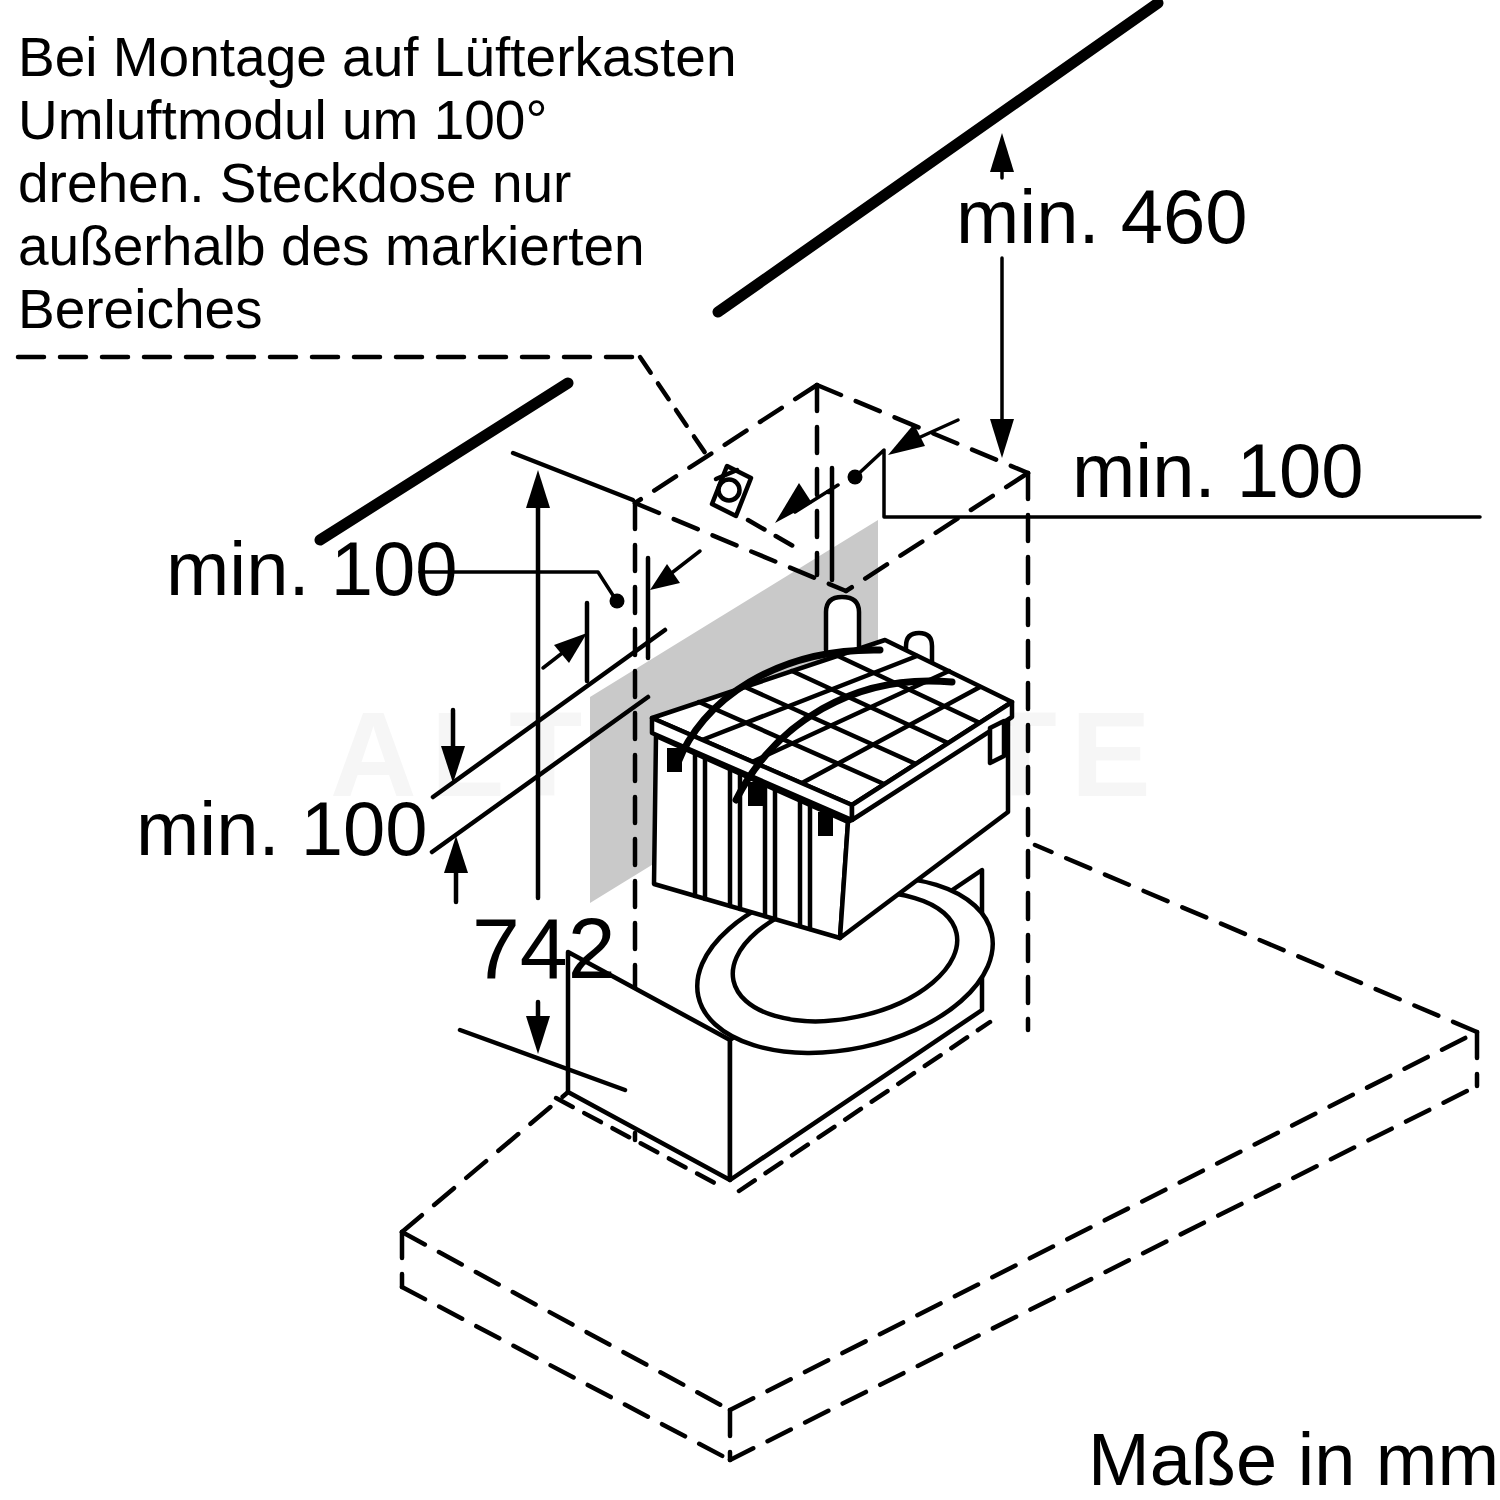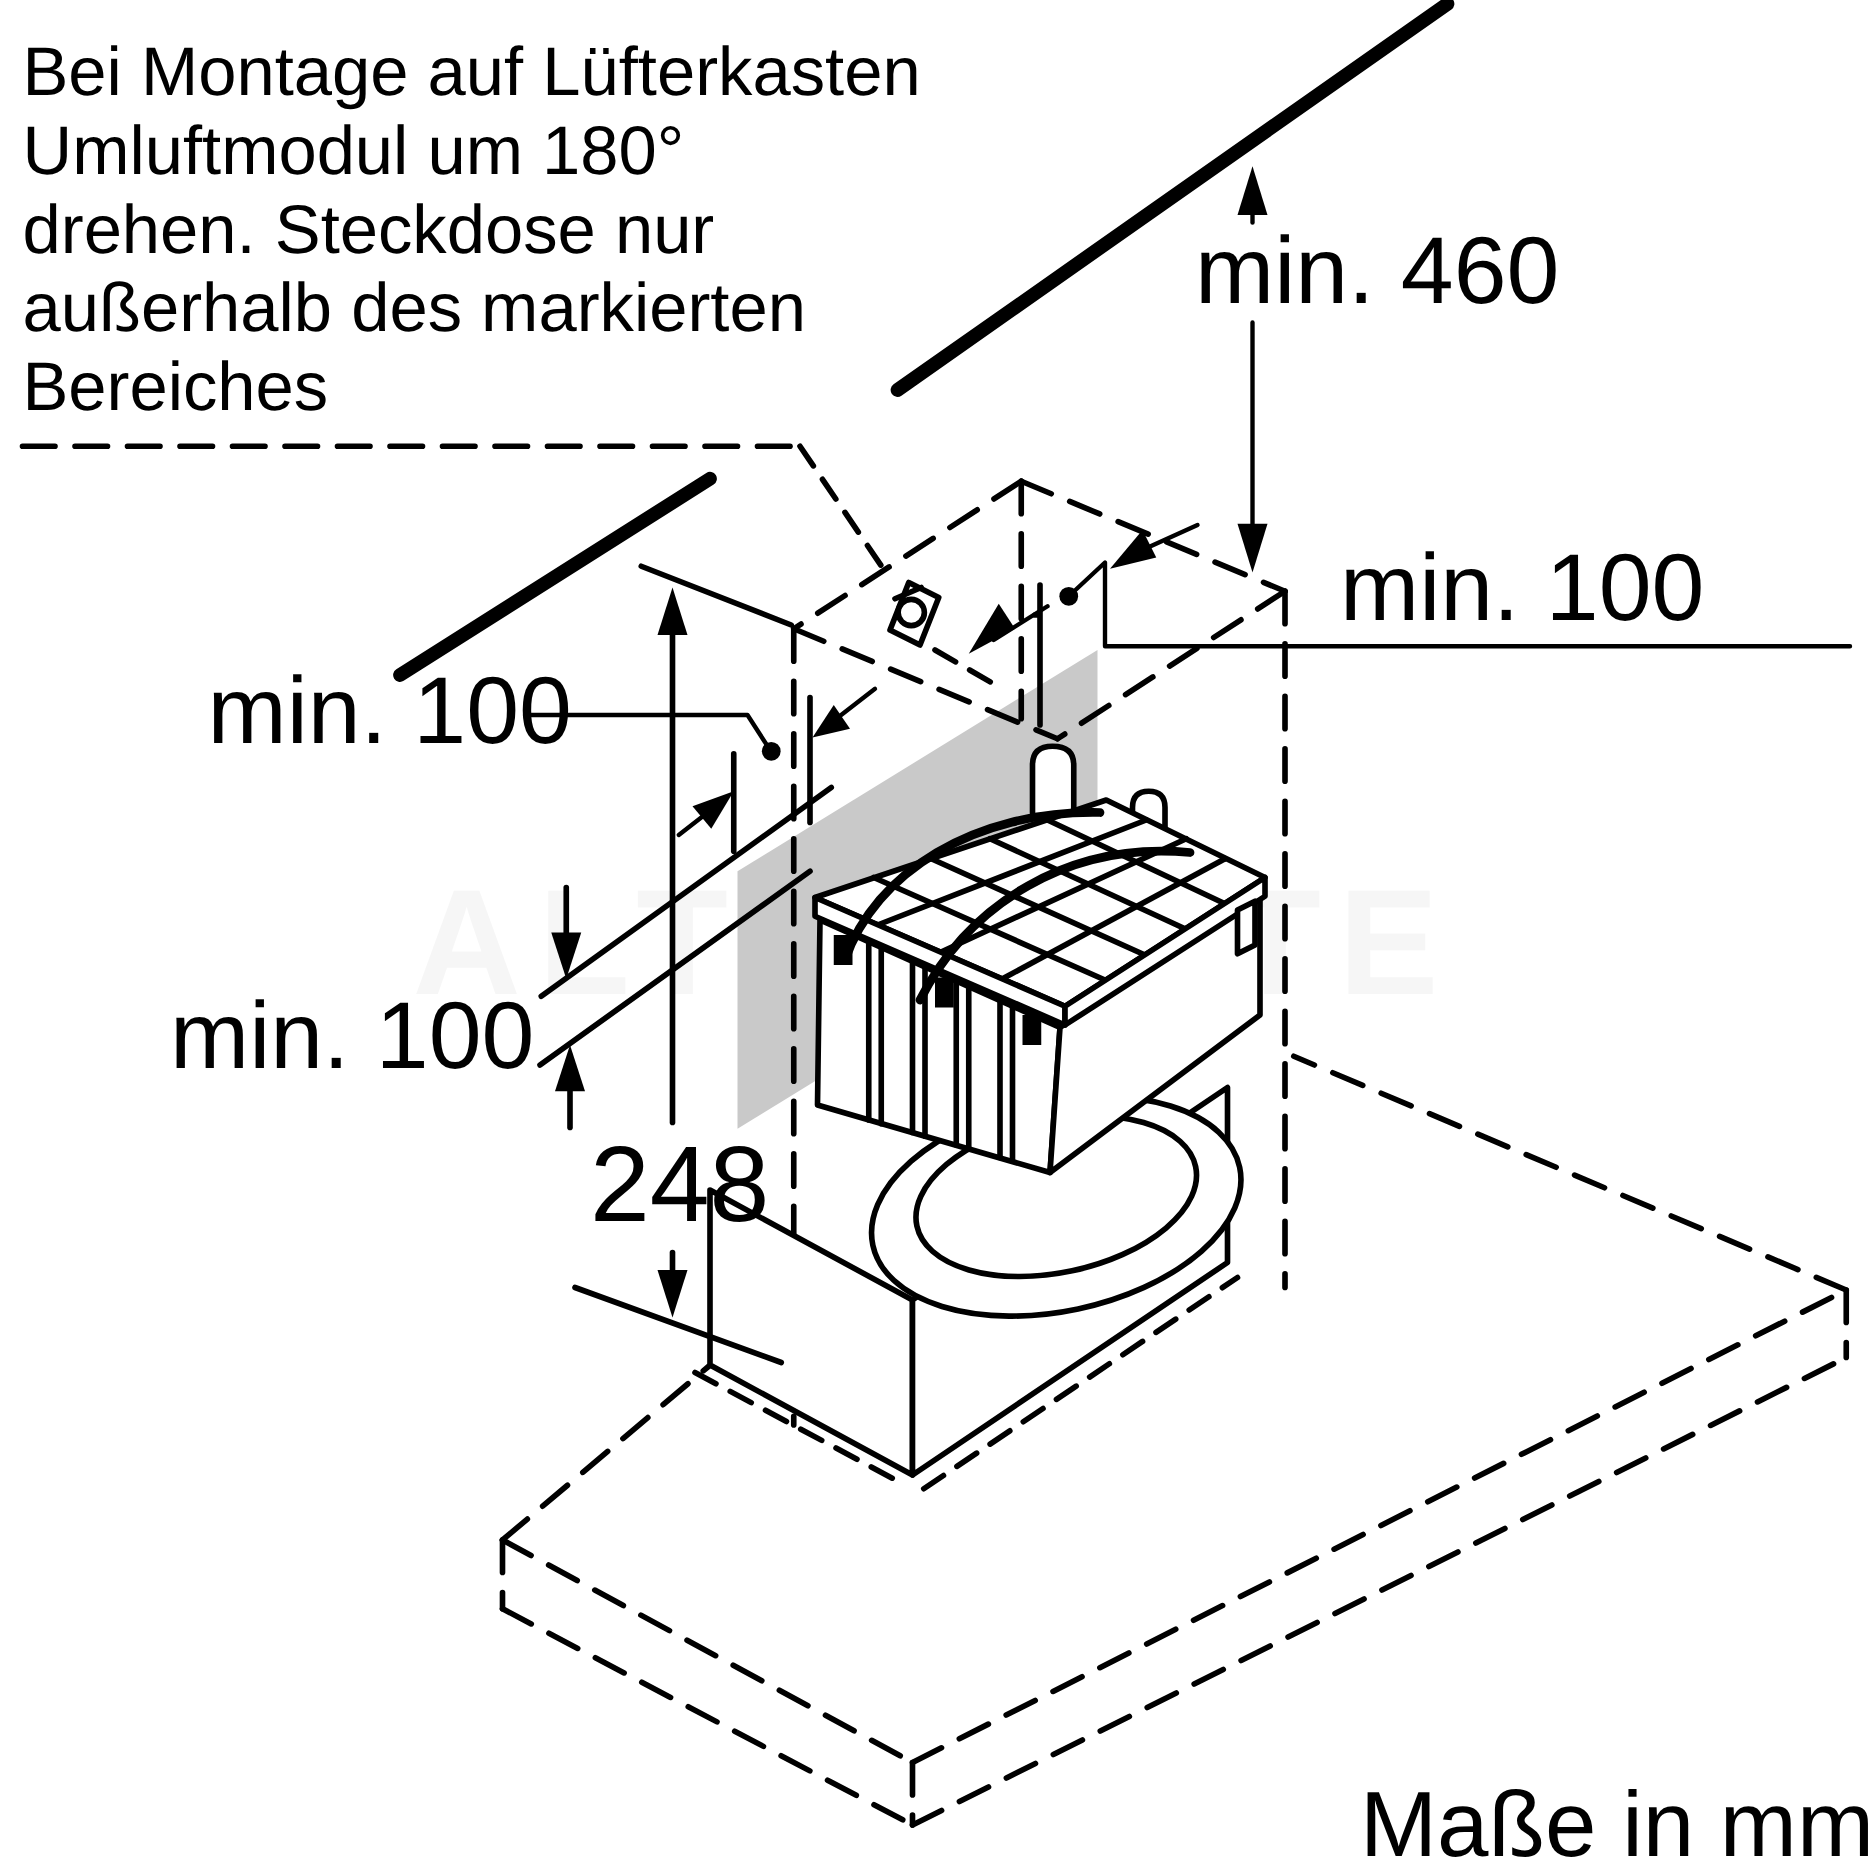--- a/index.html
+++ b/index.html
@@ -182,23 +182,23 @@
       <path class="ln" d="M 513 453 L 633 500" stroke-width="4"></path>
       <path class="ln" d="M 460 1030 L 625 1090" stroke-width="4"></path>
       <path class="ln" d="M 538 508 L 538 898" stroke-width="4"></path>
       <path class="ln" d="M 538 1002 L 538 1018" stroke-width="4"></path>
       <polygon class="head" points="538,470 526,508 550,508"></polygon>
       <polygon class="head" points="538,1054 526,1016 550,1016"></polygon>
     </g>
   </svg>
 
   <div class="lbl note">Bei Montage auf Lüfterkasten
-Umluftmodul um 180°
+Umluftmodul um 100°
 drehen. Steckdose nur
 außerhalb des markierten
 Bereiches</div>
   <div class="lbl d250">min. 460</div>
   <div class="lbl d100r">min. 100</div>
   <div class="lbl d100s">min. 100</div>
   <div class="lbl d100b">min. 100</div>
-  <div class="lbl d447">248</div>
+  <div class="lbl d447">742</div>
   <div class="lbl units">Maße in mm</div>
 </div>
 
 </body></html>

